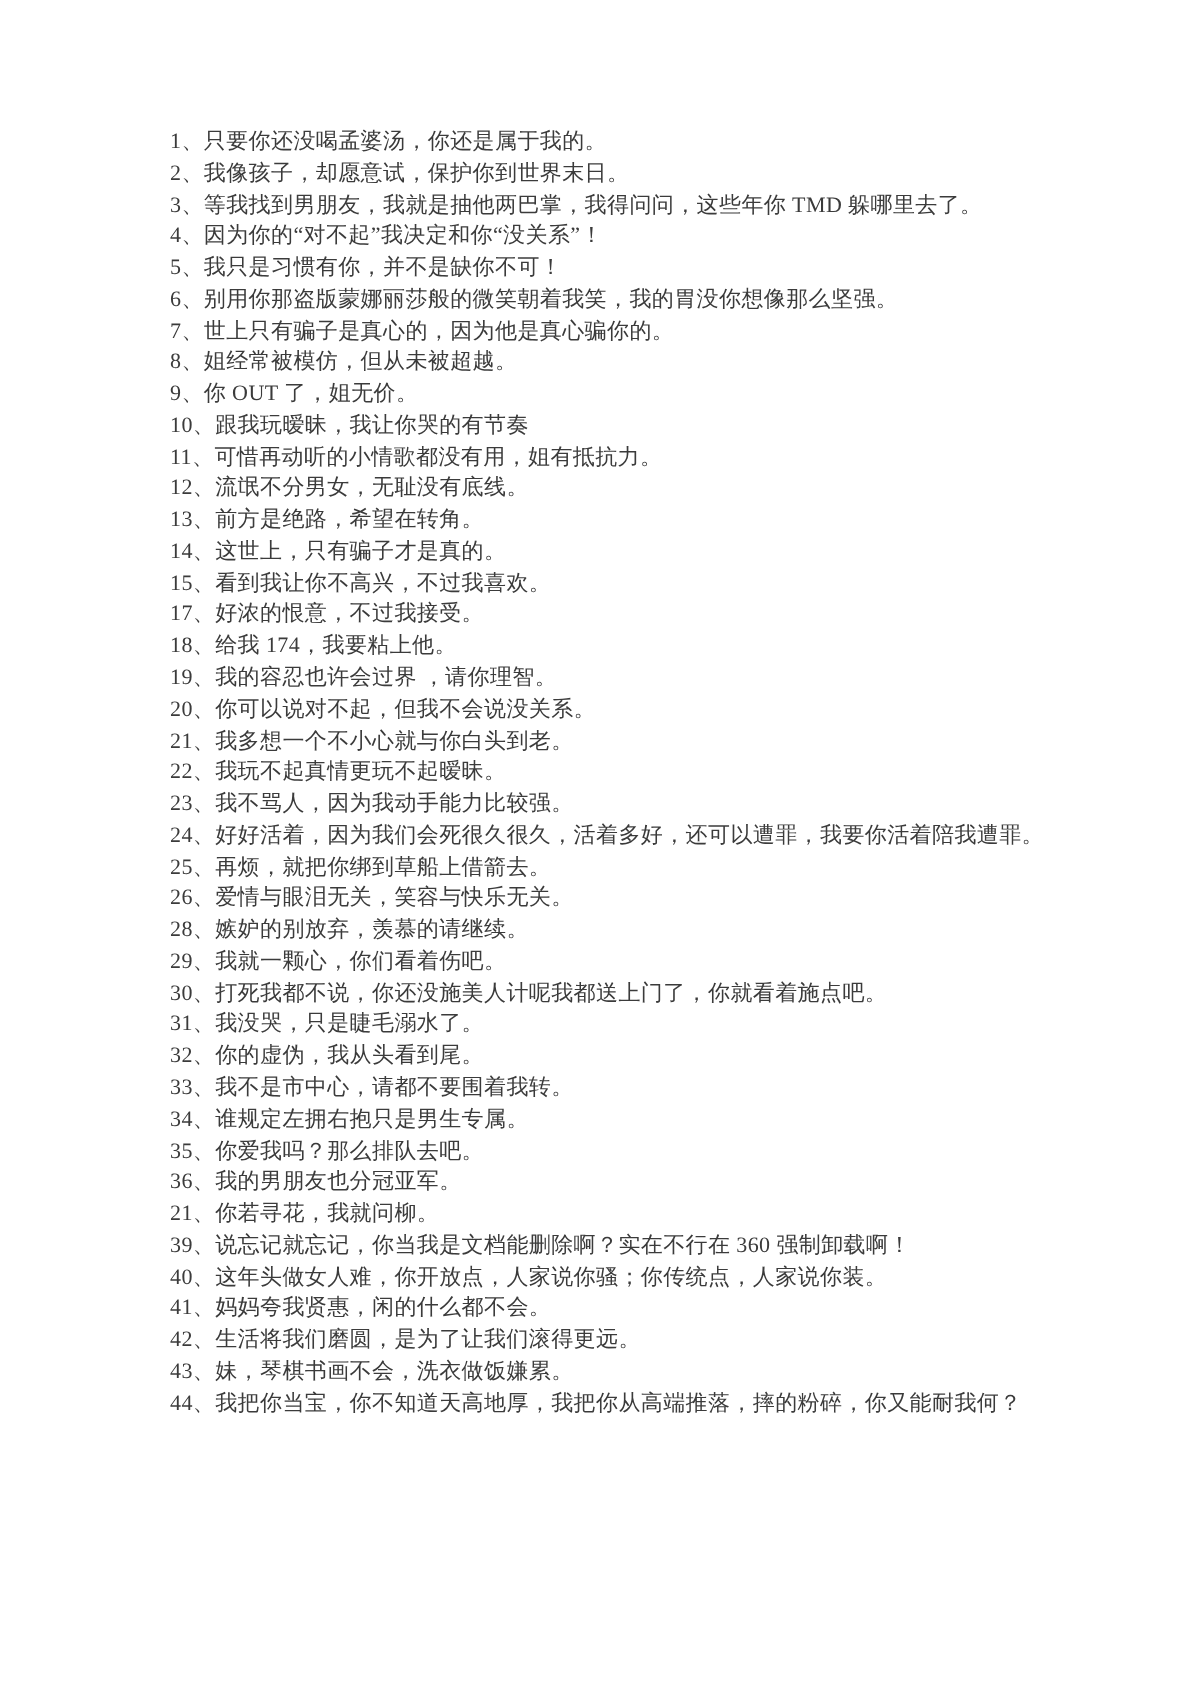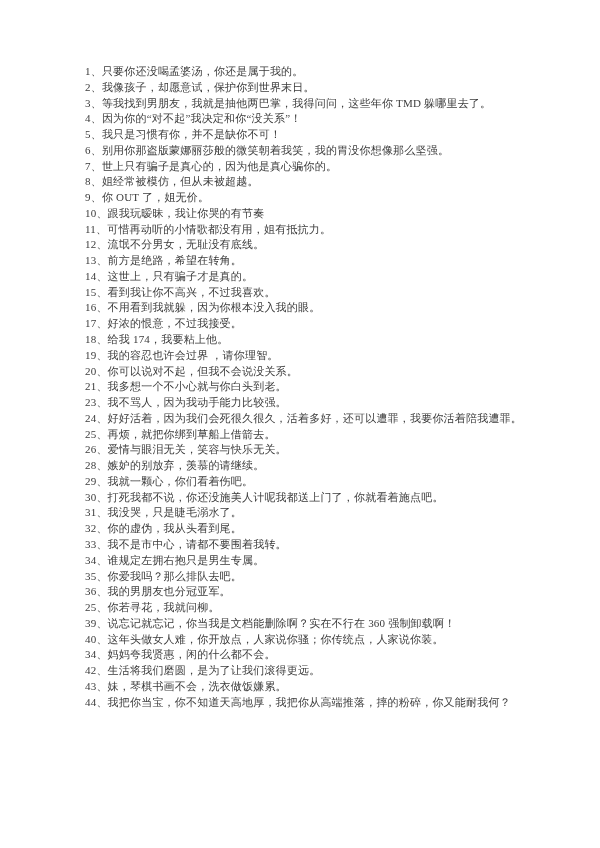--- a/index.html
+++ b/index.html
@@ -43,40 +43,40 @@
       <div class="line">6、别用你那盗版蒙娜丽莎般的微笑朝着我笑，我的胃没你想像那么坚强。</div>
       <div class="line">7、世上只有骗子是真心的，因为他是真心骗你的。</div>
       <div class="line">8、姐经常被模仿，但从未被超越。</div>
       <div class="line">9、你 OUT 了，姐无价。</div>
       <div class="line">10、跟我玩暧昧，我让你哭的有节奏</div>
       <div class="line">11、可惜再动听的小情歌都没有用，姐有抵抗力。</div>
       <div class="line">12、流氓不分男女，无耻没有底线。</div>
       <div class="line">13、前方是绝路，希望在转角。</div>
       <div class="line">14、这世上，只有骗子才是真的。</div>
       <div class="line">15、看到我让你不高兴，不过我喜欢。</div>
-      <div class="line">16、不用看到我就躲，因为你根本没入我的眼。</div>
       <div class="line">17、好浓的恨意，不过我接受。</div>
       <div class="line">18、给我 174，我要粘上他。</div>
       <div class="line">19、我的容忍也许会过界 ，请你理智。</div>
       <div class="line">20、你可以说对不起，但我不会说没关系。</div>
       <div class="line">21、我多想一个不小心就与你白头到老。</div>
+      <div class="line">22、我玩不起真情更玩不起暧昧。</div>
       <div class="line">23、我不骂人，因为我动手能力比较强。</div>
       <div class="line">24、好好活着，因为我们会死很久很久，活着多好，还可以遭罪，我要你活着陪我遭罪。</div>
       <div class="line">25、再烦，就把你绑到草船上借箭去。</div>
       <div class="line">26、爱情与眼泪无关，笑容与快乐无关。</div>
       <div class="line">28、嫉妒的别放弃，羡慕的请继续。</div>
       <div class="line">29、我就一颗心，你们看着伤吧。</div>
       <div class="line">30、打死我都不说，你还没施美人计呢我都送上门了，你就看着施点吧。</div>
       <div class="line">31、我没哭，只是睫毛溺水了。</div>
       <div class="line">32、你的虚伪，我从头看到尾。</div>
       <div class="line">33、我不是市中心，请都不要围着我转。</div>
       <div class="line">34、谁规定左拥右抱只是男生专属。</div>
       <div class="line">35、你爱我吗？那么排队去吧。</div>
       <div class="line">36、我的男朋友也分冠亚军。</div>
-      <div class="line">25、你若寻花，我就问柳。</div>
+      <div class="line">21、你若寻花，我就问柳。</div>
       <div class="line">39、说忘记就忘记，你当我是文档能删除啊？实在不行在 360 强制卸载啊！</div>
       <div class="line">40、这年头做女人难，你开放点，人家说你骚；你传统点，人家说你装。</div>
-      <div class="line">34、妈妈夸我贤惠，闲的什么都不会。</div>
+      <div class="line">41、妈妈夸我贤惠，闲的什么都不会。</div>
       <div class="line">42、生活将我们磨圆，是为了让我们滚得更远。</div>
       <div class="line">43、妹，琴棋书画不会，洗衣做饭嫌累。</div>
       <div class="line">44、我把你当宝，你不知道天高地厚，我把你从高端推落，摔的粉碎，你又能耐我何？</div>
     </div>
 </div>
 
 </body></html>

